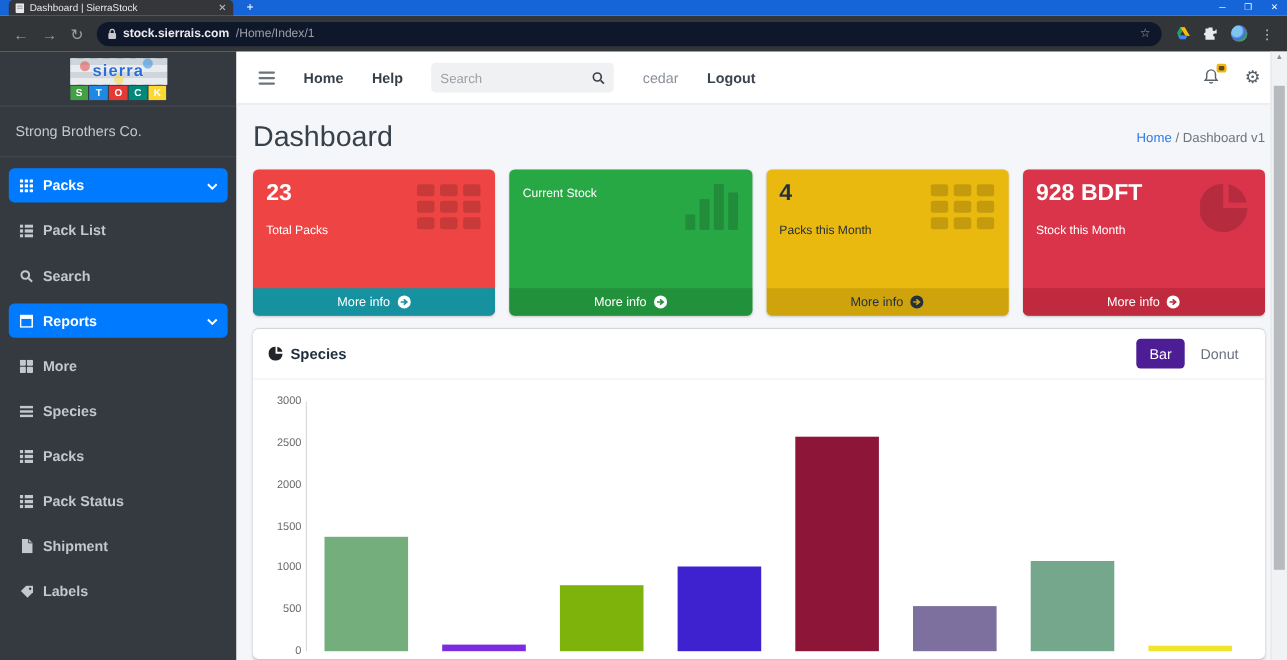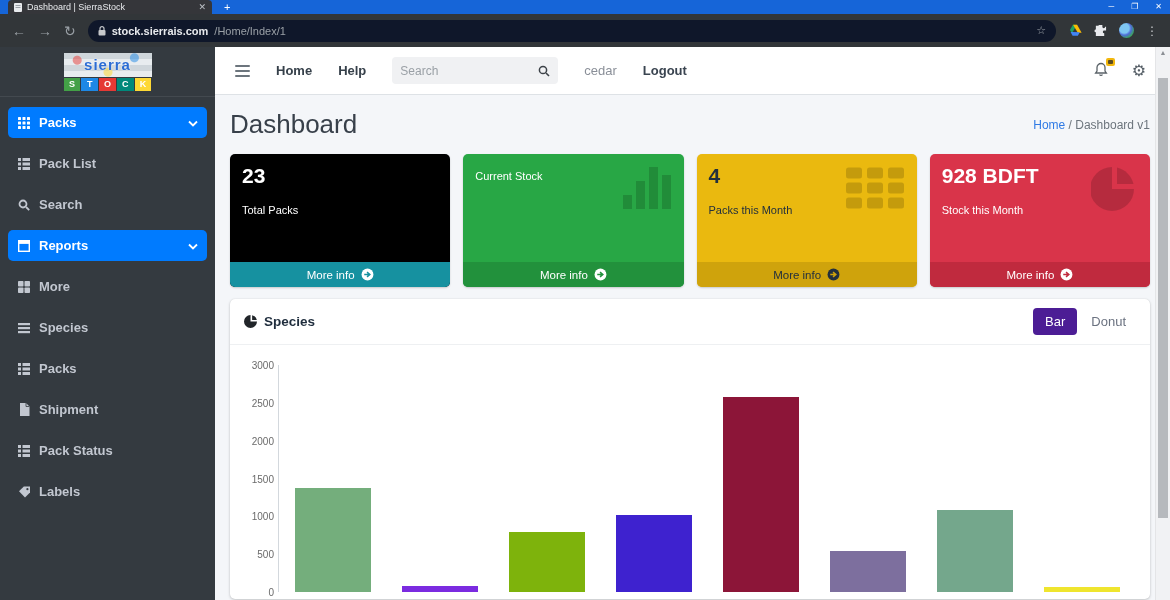--- a/index.html
+++ b/index.html
@@ -143,20 +143,21 @@
         <div class="logo-top">sierra</div>
         <div class="logo-bottom">
             <span class="logo-sq" style="background: rgb(67, 160, 71);">s</span>
             <span class="logo-sq" style="background: rgb(30, 136, 229);">t</span>
             <span class="logo-sq" style="background: rgb(229, 57, 53);">o</span>
             <span class="logo-sq" style="background: rgb(0, 137, 123);">c</span>
             <span class="logo-sq" style="background: rgb(253, 216, 53);">k</span>
           </div>
       </div>
     </div>
+    <div class="company">Strong Brothers Co.</div>
     <nav class="nav">
         <a class="nav-item active">
           <span class="nav-ic">
             <svg width="12" height="12" viewBox="0 0 12 12">
               <rect x="0" y="0" width="3" height="3" rx="0.6" fill="#ffffff"></rect>
               <rect x="4.5" y="0" width="3" height="3" rx="0.6" fill="#ffffff"></rect>
               <rect x="9" y="0" width="3" height="3" rx="0.6" fill="#ffffff"></rect>
               <rect x="0" y="4.5" width="3" height="3" rx="0.6" fill="#ffffff"></rect>
               <rect x="4.5" y="4.5" width="3" height="3" rx="0.6" fill="#ffffff"></rect>
               <rect x="9" y="4.5" width="3" height="3" rx="0.6" fill="#ffffff"></rect>
@@ -233,39 +234,39 @@
               <rect x="0" y="4.5" width="3" height="3" fill="#c2c7d0"></rect>
               <rect x="4.5" y="4.5" width="7.5" height="3" fill="#c2c7d0"></rect>
               <rect x="0" y="9" width="3" height="3" fill="#c2c7d0"></rect>
               <rect x="4.5" y="9" width="7.5" height="3" fill="#c2c7d0"></rect>
             </svg>
           </span>
           <span>Packs</span>
         </a>
         <a class="nav-item">
           <span class="nav-ic">
-            <svg width="11" height="13" viewBox="0 0 11 13">
-              <path d="M1 0 h6 l3.5 3.5 V13 H1 Z" fill="#c2c7d0"></path>
-              <path d="M7 0 v3.5 h3.5" fill="none" stroke="#343a40" stroke-width="0.8"></path>
-            </svg>
-          </span>
-          <span>Shipment</span>
-        </a>
-        <a class="nav-item">
-          <span class="nav-ic">
             <svg width="12" height="12" viewBox="0 0 12 12">
               <rect x="0" y="0" width="3" height="3" fill="#c2c7d0"></rect>
               <rect x="4.5" y="0" width="7.5" height="3" fill="#c2c7d0"></rect>
               <rect x="0" y="4.5" width="3" height="3" fill="#c2c7d0"></rect>
               <rect x="4.5" y="4.5" width="7.5" height="3" fill="#c2c7d0"></rect>
               <rect x="0" y="9" width="3" height="3" fill="#c2c7d0"></rect>
               <rect x="4.5" y="9" width="7.5" height="3" fill="#c2c7d0"></rect>
             </svg>
           </span>
           <span>Pack Status</span>
+        </a>
+        <a class="nav-item">
+          <span class="nav-ic">
+            <svg width="11" height="13" viewBox="0 0 11 13">
+              <path d="M1 0 h6 l3.5 3.5 V13 H1 Z" fill="#c2c7d0"></path>
+              <path d="M7 0 v3.5 h3.5" fill="none" stroke="#343a40" stroke-width="0.8"></path>
+            </svg>
+          </span>
+          <span>Shipment</span>
         </a>
         <a class="nav-item">
           <span class="nav-ic">
             <svg width="13" height="12" viewBox="0 0 13 12">
               <path d="M1 5.2 L5.8 0.5 H12 V6.5 L7 11.4 L1 5.2 Z" fill="#c2c7d0"></path>
               <circle cx="9.4" cy="3.2" r="1.1" fill="#343a40"></circle>
             </svg>
           </span>
           <span>Labels</span>
         </a>
@@ -306,21 +307,21 @@
       <div class="page-head">
         <div class="page-title">Dashboard</div>
         <div class="breadcrumb">
           <a href="#">Home</a>
           <span>/</span>
           <span>Dashboard v1</span>
         </div>
       </div>
 
       <div class="boxes">
-          <div class="ibox" style="background: #000000; color: rgb(255, 255, 255);">
+          <div class="ibox" style="background: #ef4444; color: rgb(255, 255, 255);">
             <div class="ibox-num">23</div>
             <div class="ibox-lbl">Total Packs</div>
             <span class="ibox-icon"><svg width="58" height="42" viewBox="0 0 58 41">
                 <rect x="0" y="0" width="16" height="11" rx="2.5" fill="rgba(0,0,0,0.16)"></rect>
                 <rect x="21" y="0" width="16" height="11" rx="2.5" fill="rgba(0,0,0,0.16)"></rect>
                 <rect x="42" y="0" width="16" height="11" rx="2.5" fill="rgba(0,0,0,0.16)"></rect>
                 <rect x="0" y="15" width="16" height="11" rx="2.5" fill="rgba(0,0,0,0.16)"></rect>
                 <rect x="21" y="15" width="16" height="11" rx="2.5" fill="rgba(0,0,0,0.16)"></rect>
                 <rect x="42" y="15" width="16" height="11" rx="2.5" fill="rgba(0,0,0,0.16)"></rect>
                 <rect x="0" y="30" width="16" height="11" rx="2.5" fill="rgba(0,0,0,0.16)"></rect>

